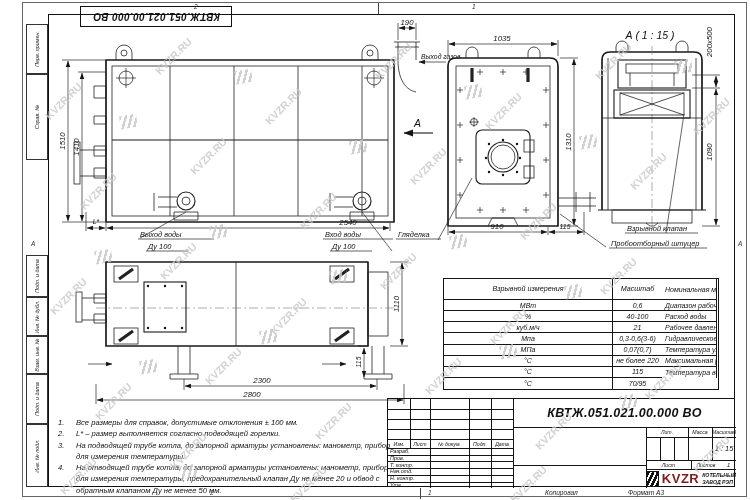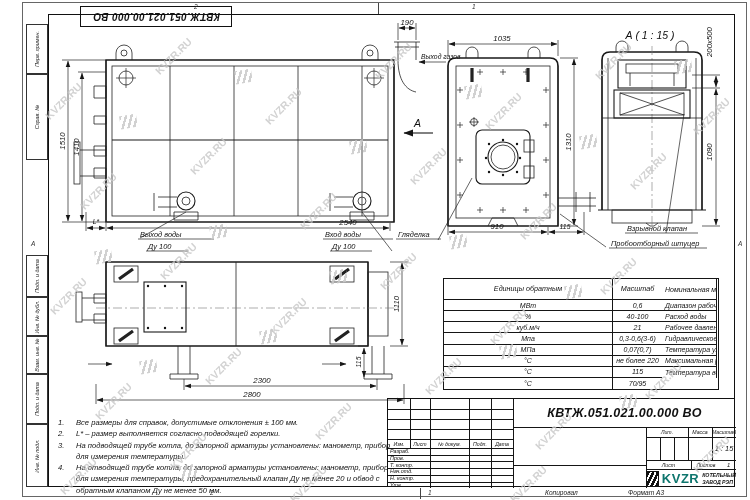--- a/index.html
+++ b/index.html
@@ -46,21 +46,21 @@
   .tb .hl{height:0;border-top:.9px solid #151515}
   .tb .cell{display:flex;align-items:center;justify-content:center;overflow:hidden}
   .tb .sm{font-size:5.2px}
   .tb .role{font-size:5.4px;justify-content:flex-start;padding-left:2px}
   .docnum{font:italic bold 12.5px "Liberation Sans",sans-serif;letter-spacing:.3px}
   .pname{font-size:9px;line-height:12px;text-align:center}
   .scaleval{font-size:7.4px}
   .logo-row{display:flex;align-items:center;justify-content:center;gap:3px}
   .logo-mark{width:15px;height:14px;border:1px solid #111;
      background:repeating-linear-gradient(115deg,#111 0 2.6px,#fff 2.6px 4.4px)}
-  .logo-word{font:900 13px "Liberation Sans",sans-serif;font-style:normal;letter-spacing:.5px;color:#0f766e}
+  .logo-word{font:900 13px "Liberation Sans",sans-serif;font-style:normal;letter-spacing:.5px;color:#7f1d1d}
   .logo-sub{display:flex;flex-direction:column;font:italic bold 5.2px "Liberation Sans",sans-serif;line-height:6.5px}
   
   .wml{left:0;top:0;width:750px;height:500px;pointer-events:none}
   .wm{position:absolute;transform:rotate(-45deg);font:bold 10.5px "Liberation Sans",sans-serif;
       color:#c7c7c7;opacity:.8;white-space:nowrap}
   .wmg{position:absolute;width:17px;height:13px;opacity:.85;transform:rotate(-10deg);
       background:repeating-linear-gradient(115deg,#c9c9c9 0 2.4px,transparent 2.4px 5.4px)}
 </style>
 </head>
 <body>
@@ -254,21 +254,21 @@
       <line x1="364" y1="348" x2="364" y2="377" class="dm" marker-start="url(#ar)" marker-end="url(#ar)"></line>
       <line x1="402" y1="263" x2="402" y2="345" class="dm" marker-start="url(#ar)" marker-end="url(#ar)"></line>
       <text class="dt" x="262" y="383" text-anchor="middle">2300</text>
       <text class="dt" x="252" y="397" text-anchor="middle">2800</text>
       <text class="d7" x="361" y="362" text-anchor="middle" transform="rotate(-90 361 362)">115</text>
       <text class="dt" x="399" y="304" text-anchor="middle" transform="rotate(-90 399 304)">1110</text>
     </g>
   </svg>
 
   <div class="abs spec">
-    <div class="sc h">Единицы обратным</div>
+    <div class="sc h">Взрывной измерения</div>
     <div class="sc h lc">Масштаб</div>
 
     <div class="sc name">Номинальная мощность</div>
     <div class="sc">МВт</div>
     <div class="sc lc">0,6</div>
 
     <div class="sc name">Диапазон рабочего регулирования</div>
     <div class="sc">%</div>
     <div class="sc lc">40-100</div>
 

